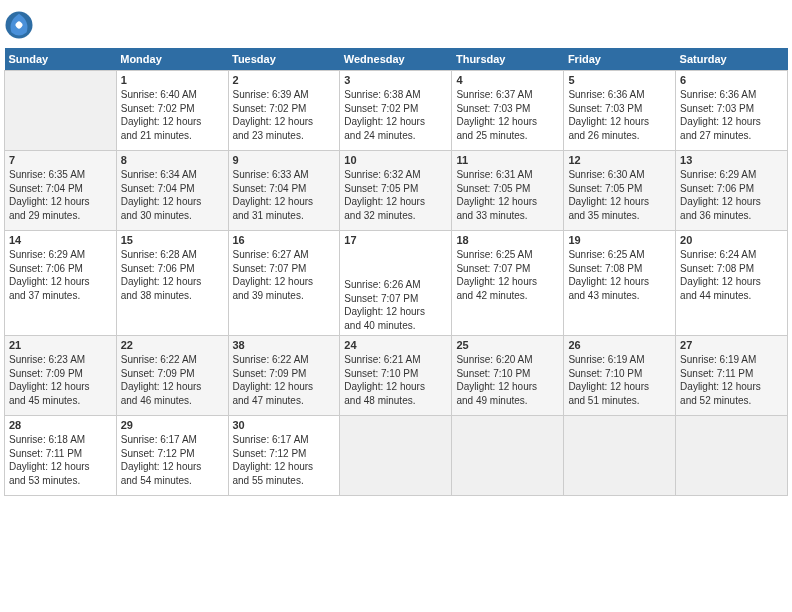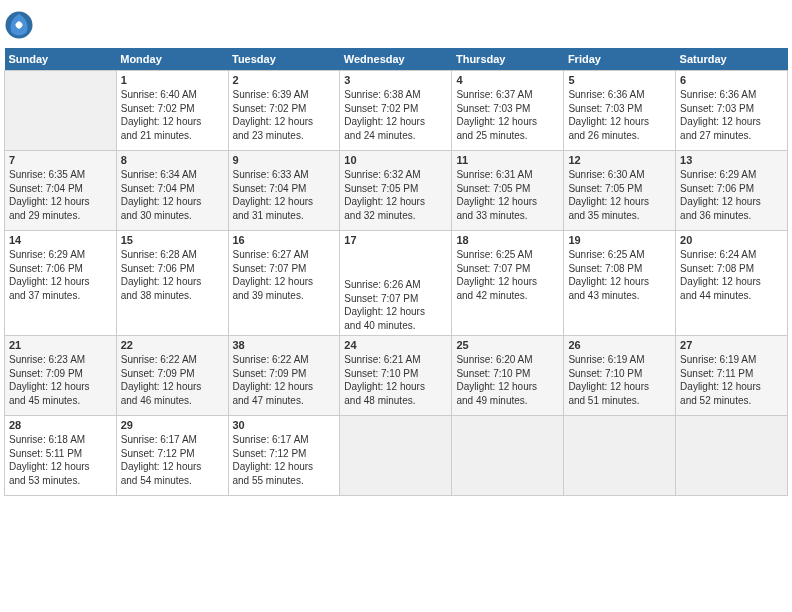--- a/index.html
+++ b/index.html
@@ -325,21 +325,21 @@
             <div class="day-info" style="white-space: pre-line;">Sunrise: 6:19 AM
 Sunset: 7:11 PM
 Daylight: 12 hours
 and 52 minutes.</div>
           </td>
         </tr>
         <tr>
           <td>
             <span class="day-num">28</span>
             <div class="day-info" style="white-space: pre-line;">Sunrise: 6:18 AM
-Sunset: 5:11 PM
+Sunset: 7:11 PM
 Daylight: 12 hours
 and 53 minutes.</div>
           </td>
           <td>
             <span class="day-num">29</span>
             <div class="day-info" style="white-space: pre-line;">Sunrise: 6:17 AM
 Sunset: 7:12 PM
 Daylight: 12 hours
 and 54 minutes.</div>
           </td>

